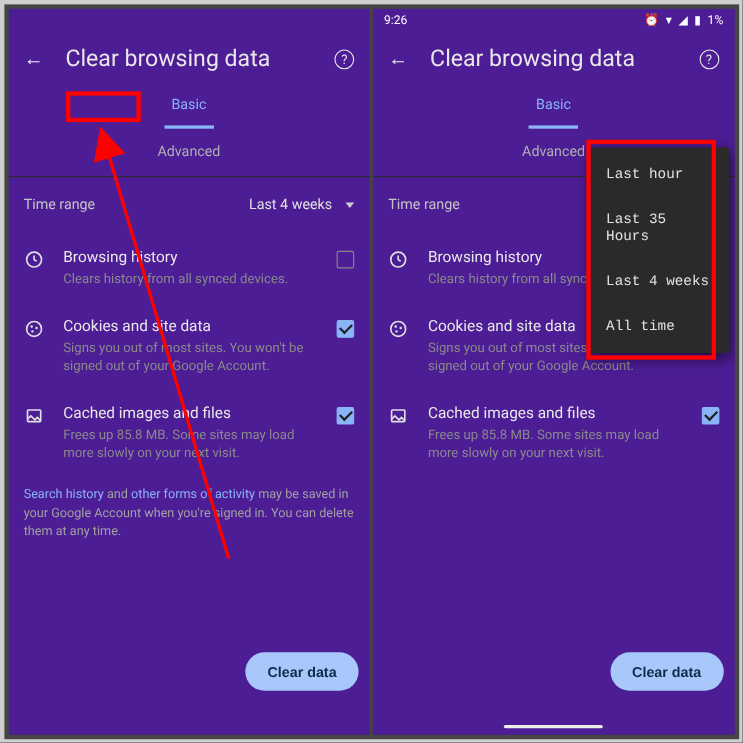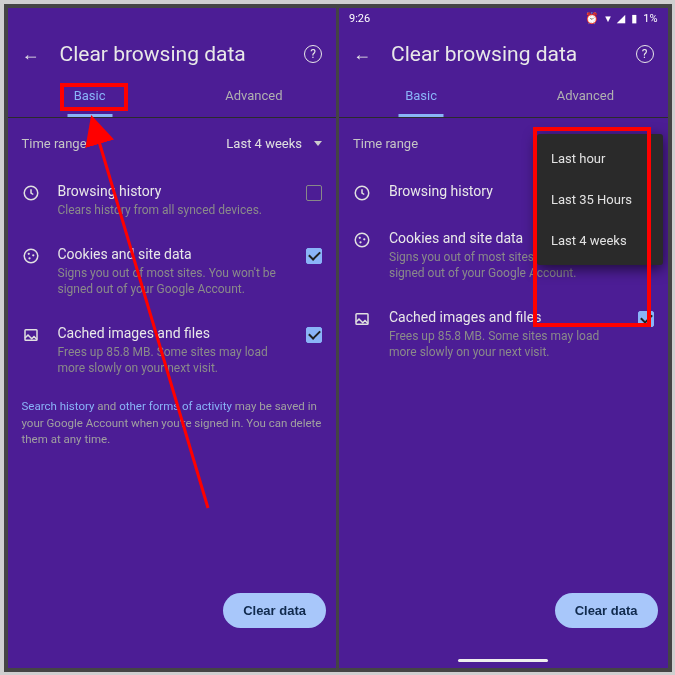--- a/index.html
+++ b/index.html
@@ -42,21 +42,21 @@
       padding: 12px 14px 8px;
       gap: 20px;
       color: #e8e8e8;
     }
     .title { font-size: 21px; font-weight: 400; flex: 1; }
     .help {
       width: 18px; height: 18px; border: 1.5px solid #e8e8e8; border-radius: 50%;
       display: flex; align-items: center; justify-content: center; font-size: 12px; color: #e8e8e8;
     }
     .back { font-size: 18px; color: #e8e8e8; }
-    .tabs { display: flex; }
+    .tabs { display: flex; flex-direction: column; }
     .tab {
       flex: 1; text-align: center; padding: 14px 0;
       font-size: 13px; color: #b0b0b0; position: relative;
     }
     .tab.active { color: #8ab4f8; }
     .tab.active::after {
       content: ""; position: absolute; bottom: 0; left: 50%;
       transform: translateX(-50%); width: 45px; height: 2.5px; background: #8ab4f8;
     }
     .divider { height: 1px; background: #2b2b2b; }
@@ -102,20 +102,21 @@
     .highlight-box {
       position: absolute; border: 4px solid #f00; pointer-events: none;
     }
     .hl-basic { top: 75px; left: 52px; width: 68px; height: 28px; }
     .hl-menu { top: 119px; left: 194px; width: 118px; height: 200px; }
     .arrow-svg { position: absolute; top: 70px; left: 40px; pointer-events: none; }
     .dropdown {
       position: absolute; top: 126px; left: 198px; width: 126px;
       background: #2a2a2a; border-radius: 3px; box-shadow: 0 4px 14px rgba(0,0,0,0.6);
       padding: 4px 0;
+      font-family: Liberation Mono, monospace;
     }
     .dd-item {
       padding: 13px 14px; font-size: 13px; color: #e2e2e2;
     }
     .homebar {
       position: absolute; bottom: 6px; left: 50%; transform: translateX(-50%);
       width: 90px; height: 3px; background: #eee; border-radius: 2px;
     }
   </style>
 </head>
@@ -227,20 +228,21 @@
       </span>
     </div>
 
     <div class="item">
       <svg class="icon" viewBox="0 0 24 24" fill="none" stroke="currentColor" stroke-width="2">
           <circle cx="12" cy="12" r="9"></circle>
           <path d="M12 7v5l3 2"></path>
         </svg>
       <div class="item-body">
         <div class="item-title">Browsing history</div>
+        <div class="item-sub">Clears history from all sync</div>
       </div>
       <div class="checkbox"></div>
     </div>
 
     <div class="item">
       <svg class="icon" viewBox="0 0 24 24" fill="currentColor">
           <circle cx="12" cy="12" r="9" fill="none" stroke="currentColor" stroke-width="2"></circle>
           <circle cx="9" cy="9" r="1.5"></circle>
           <circle cx="15" cy="11" r="1.5"></circle>
           <circle cx="10" cy="15" r="1.5"></circle>
@@ -264,17 +266,18 @@
       <div class="checkbox checked"></div>
     </div>
 
 
     <button class="clear-btn">Clear data</button>
 
     <div class="dropdown">
       <div class="dd-item">Last hour</div>
       <div class="dd-item">Last 35 Hours</div>
       <div class="dd-item">Last 4 weeks</div>
+      <div class="dd-item">All time</div>
     </div>
     <div class="highlight-box hl-menu"></div>
     <div class="homebar"></div>
   </div>
 </div>
 
 </body></html>

